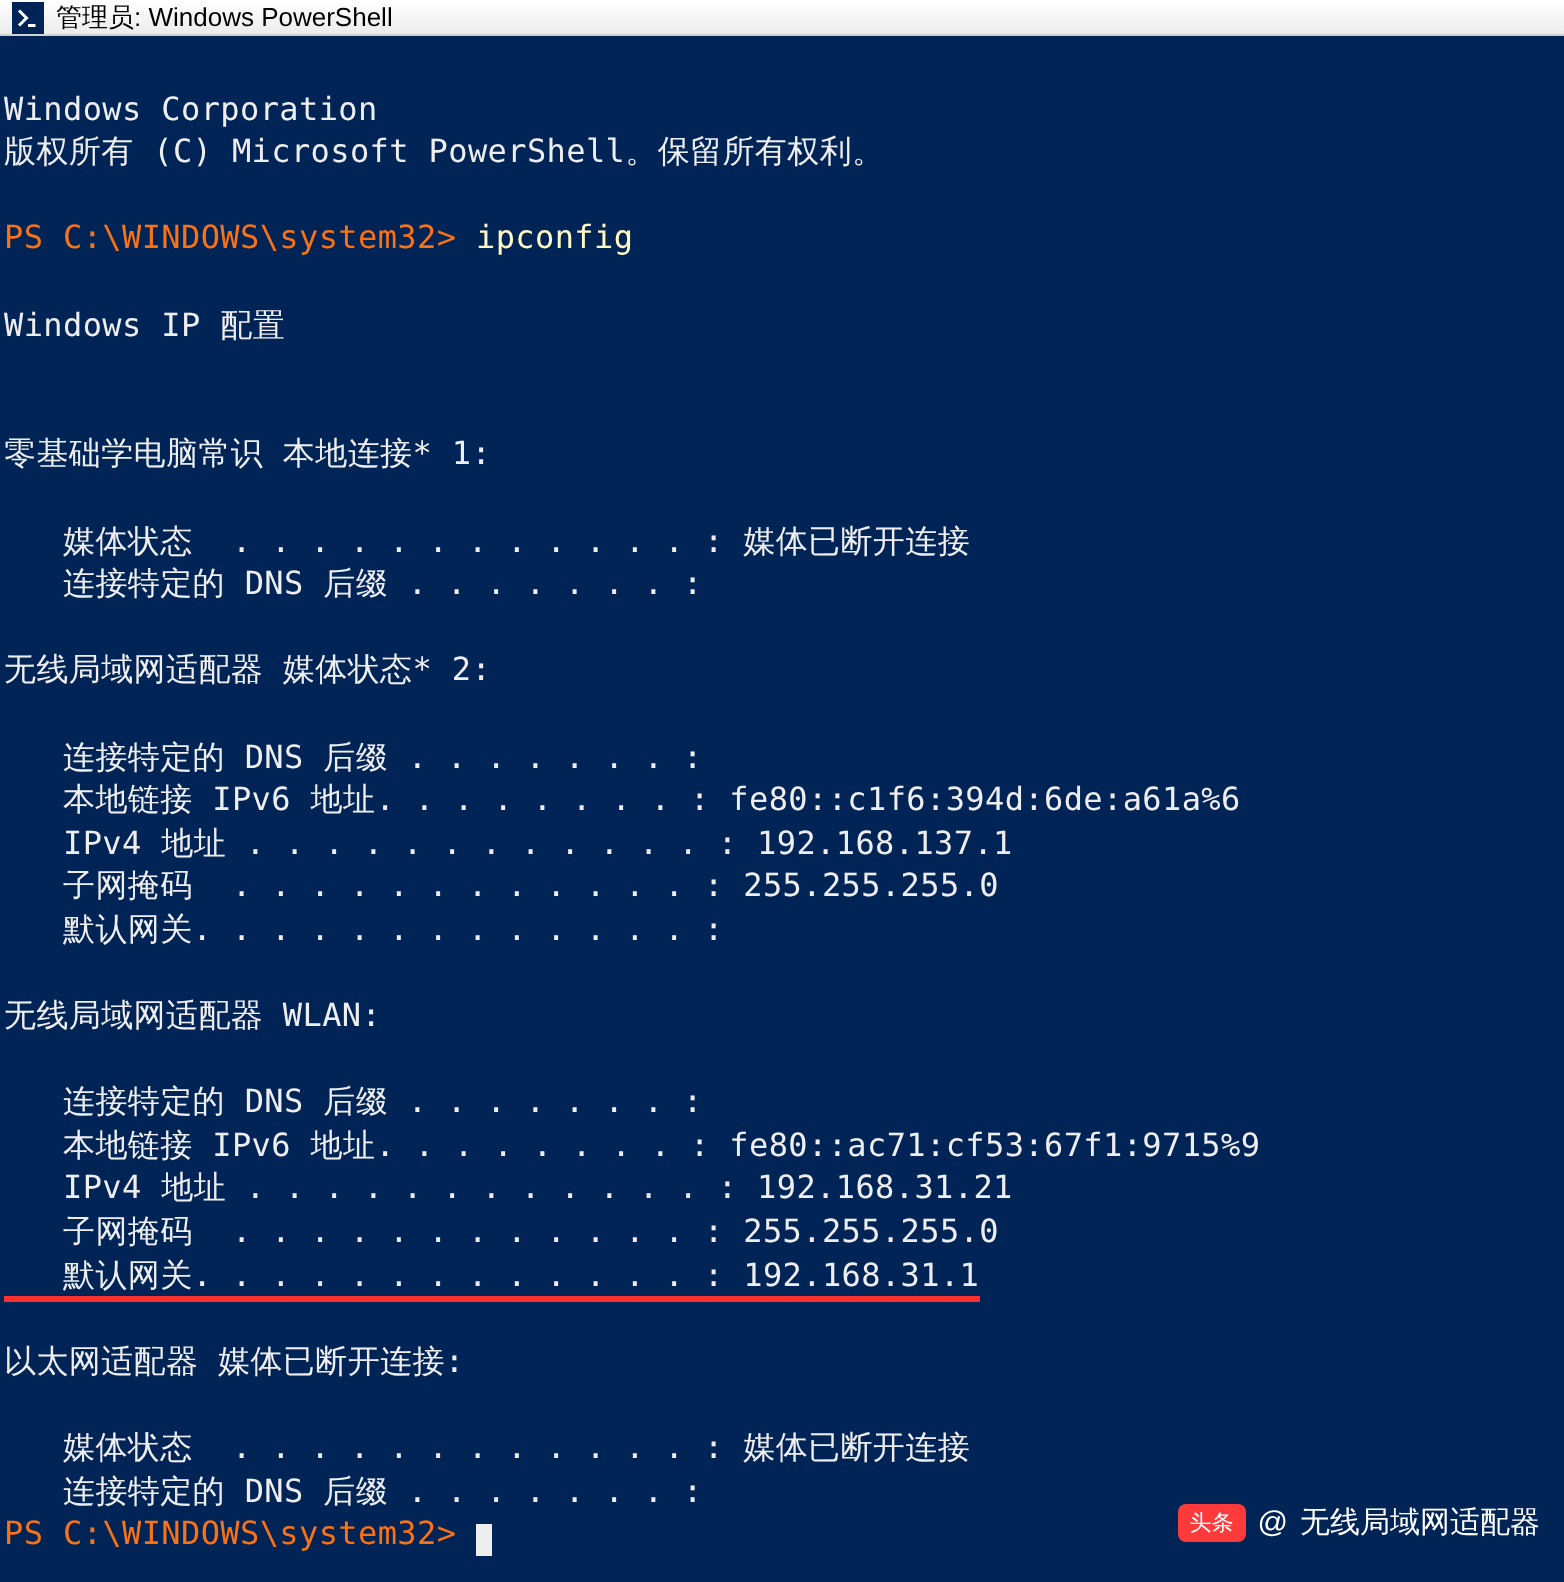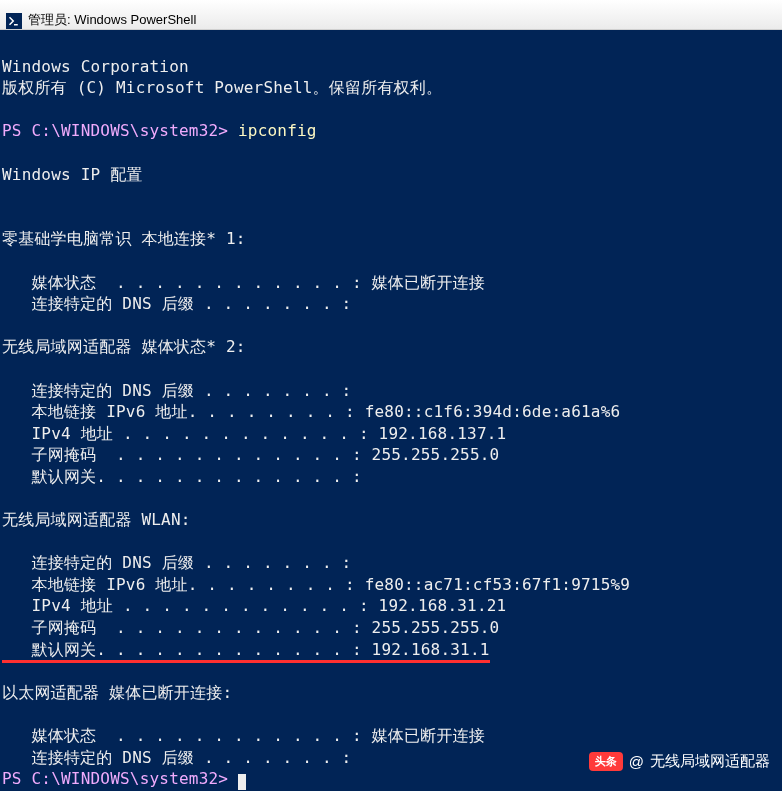--- a/index.html
+++ b/index.html
@@ -11,24 +11,24 @@
       width: 782px;
       height: 791px;
       background: #012456;
       font-family: 'NSimSun', 'SimSun', 'Consolas', monospace;
       font-size: 16px;
       color: #eeeeee;
       overflow: hidden;
       position: relative;
     }
     .title-bar {
-      height: 30px;
+      height: 18px;
       background: linear-gradient(to bottom, #ffffff 0%, #ebebeb 100%);
       display: flex;
-      align-items: flex-end;
+      align-items: center;
       padding: 0 6px;
       border-bottom: 1px solid #d0d0d0;
     }
     .title-icon {
       width: 16px;
       height: 16px;
       background: #012456;
       display: flex;
       align-items: center;
       justify-content: center;
@@ -44,21 +44,21 @@
       font-size: 13px;
       font-family: 'Microsoft YaHei', sans-serif;
     }
     .terminal {
       padding: 4px 2px;
       line-height: 1.35;
       white-space: pre;
       letter-spacing: 0.2px;
     }
     .prompt-ps {
-      color: #f0abfc;
+      color: #f97316;
     }
     .command-text {
       color: #fef9c3;
     }
     .cursor {
       display: inline-block;
       width: 8px;
       height: 16px;
       background: #eeeeee;
       vertical-align: text-bottom;
@@ -80,21 +80,21 @@
       color: #fff;
       font-size: 15px;
       font-family: 'Microsoft YaHei', sans-serif;
     }
     .watermark-badge {
       background: #ff3a3a;
       color: #fff;
       font-size: 11px;
       padding: 2px 6px;
       border-radius: 4px;
-      font-weight: bold;
+      font-weight: normal;
     }
     .watermark-at {
       font-size: 15px;
     }
   </style>
 </head>
 <body>
 
 <div class="title-bar">
   <div class="title-icon">

